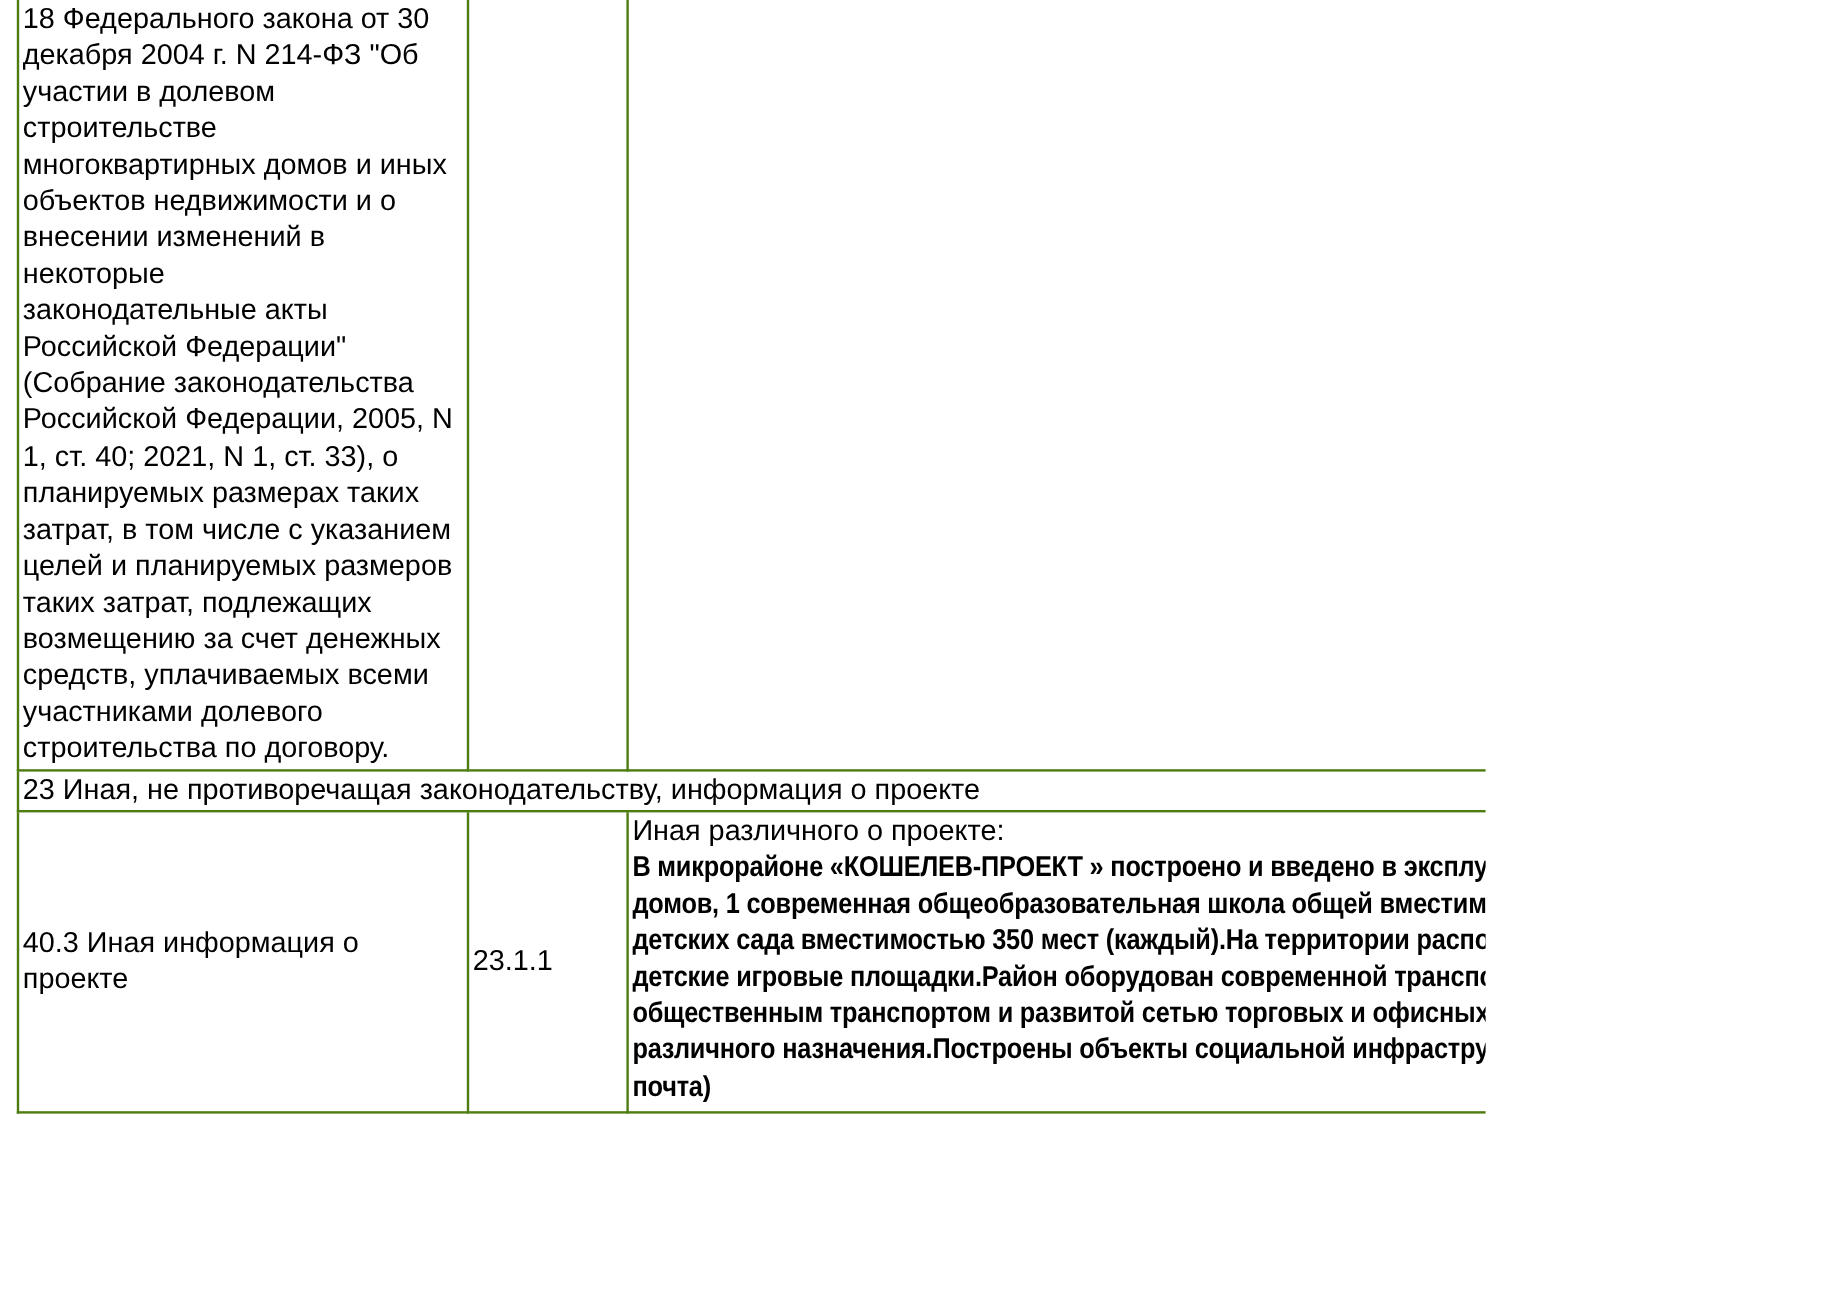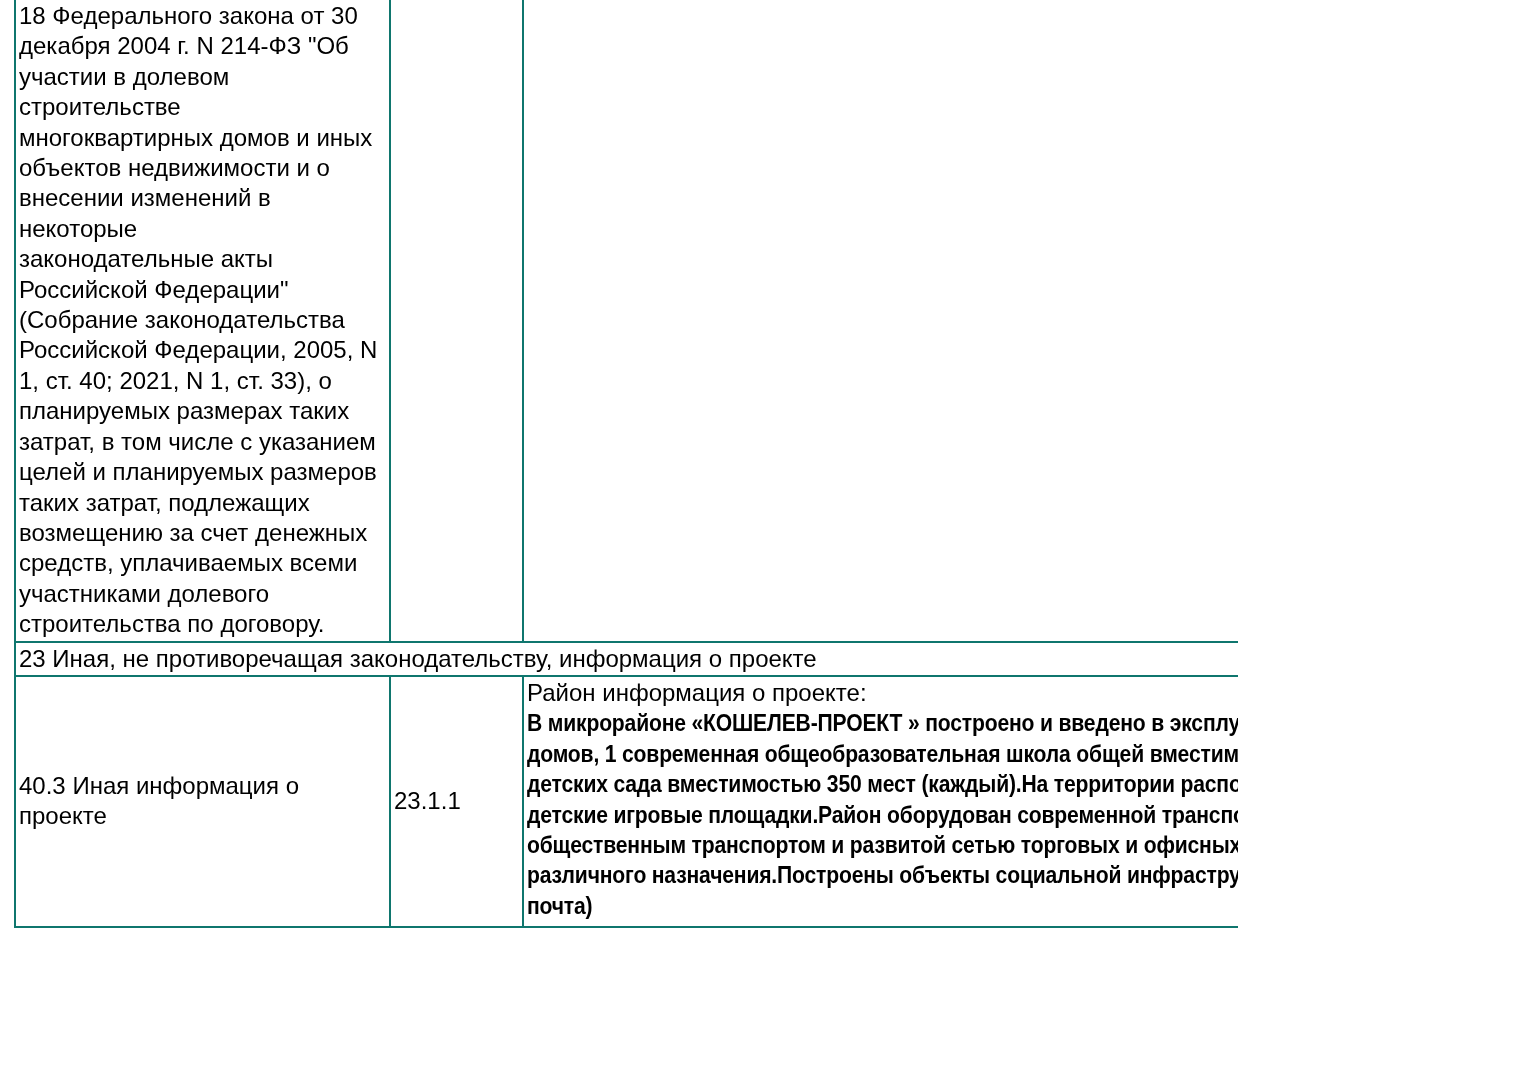--- a/index.html
+++ b/index.html
@@ -18,21 +18,21 @@
   }
   table.doc-table {
     position: absolute;
     left: 14px;
     top: 0;
     width: 1498px;
     border-collapse: collapse;
     table-layout: fixed;
   }
   td {
-    border: 2px solid #0f766e;
+    border: 2px solid #4d7c0f;
     padding: 1px 3px;
     vertical-align: top;
     font-size: 24px;
     line-height: 30.4px;
     overflow: hidden;
   }
   tr.row-a td {
     border-top: none;        
     height: 580px;
   }
@@ -91,21 +91,21 @@
         </td>
       </tr>
       <tr class="row-c">
         <td class="vmid">
           <div>40.3 Иная информация о проекте</div>
         </td>
         <td class="vmid">
           <div>23.1.1</div>
         </td>
         <td>
-          <div>Район информация о проекте:</div>
+          <div>Иная различного о проекте:</div>
           <div class="bold-cond">В микрорайоне «КОШЕЛЕВ-ПРОЕКТ » построено и введено в эксплуатацию 115 жилых
 домов, 1 современная общеобразовательная школа общей вместимостью 1350 мест , 3
 детских сада вместимостью 350 мест (каждый).На территории расположены спортивные и
 детские игровые площадки.Район оборудован современной транспортной сетью с
 общественным транспортом и развитой сетью торговых и офисных помещений
 различного назначения.Построены объекты социальной инфраструктуры (поликлиника,
 почта)</div>
         </td>
       </tr>
     </tbody>

